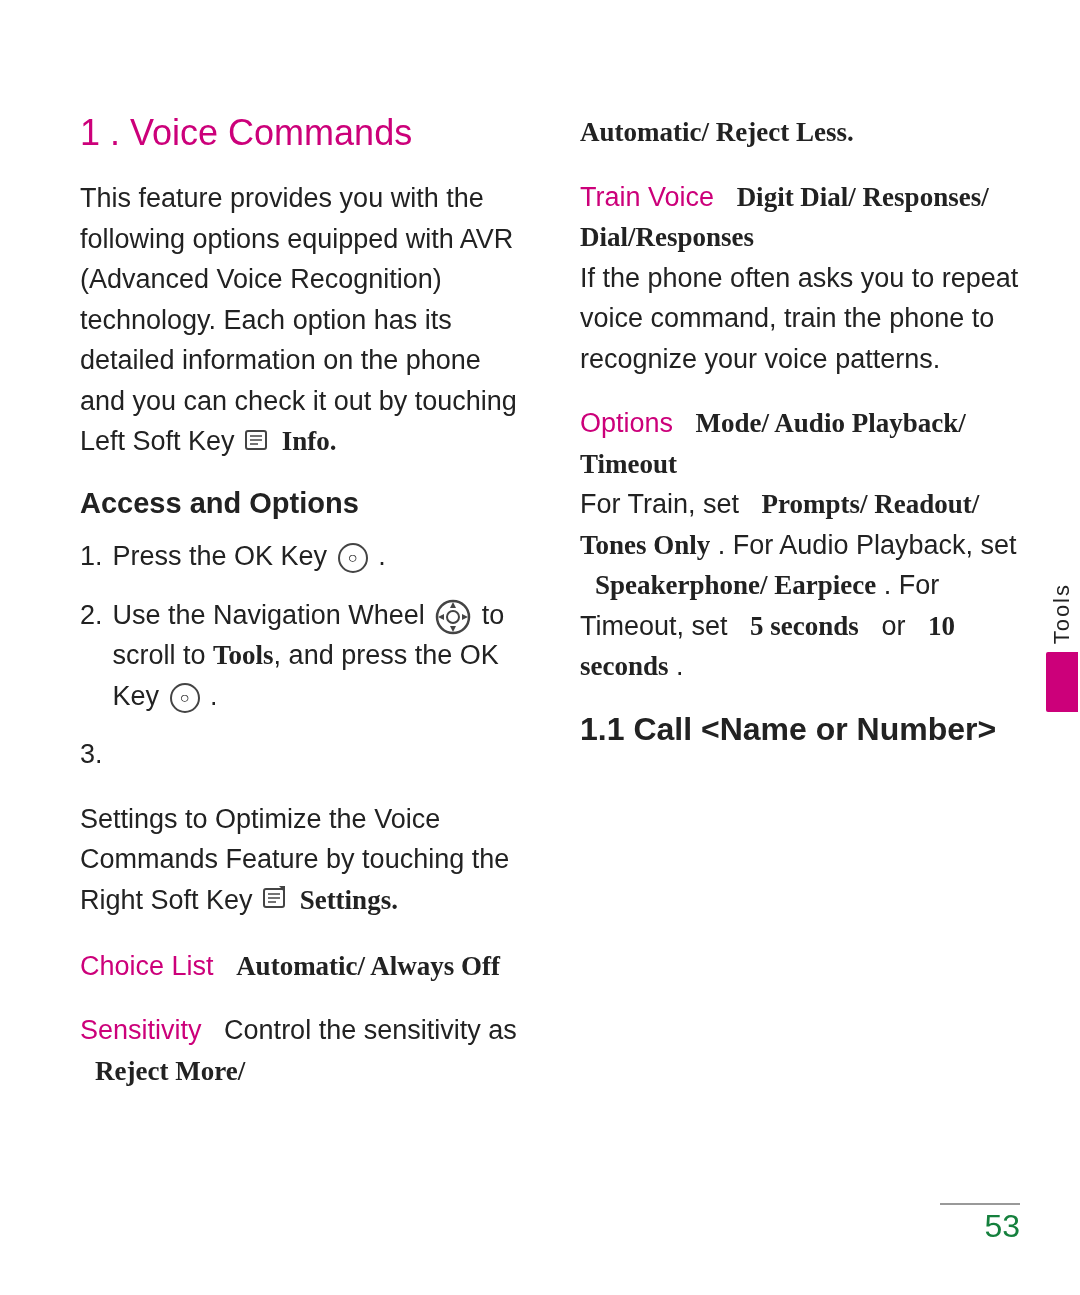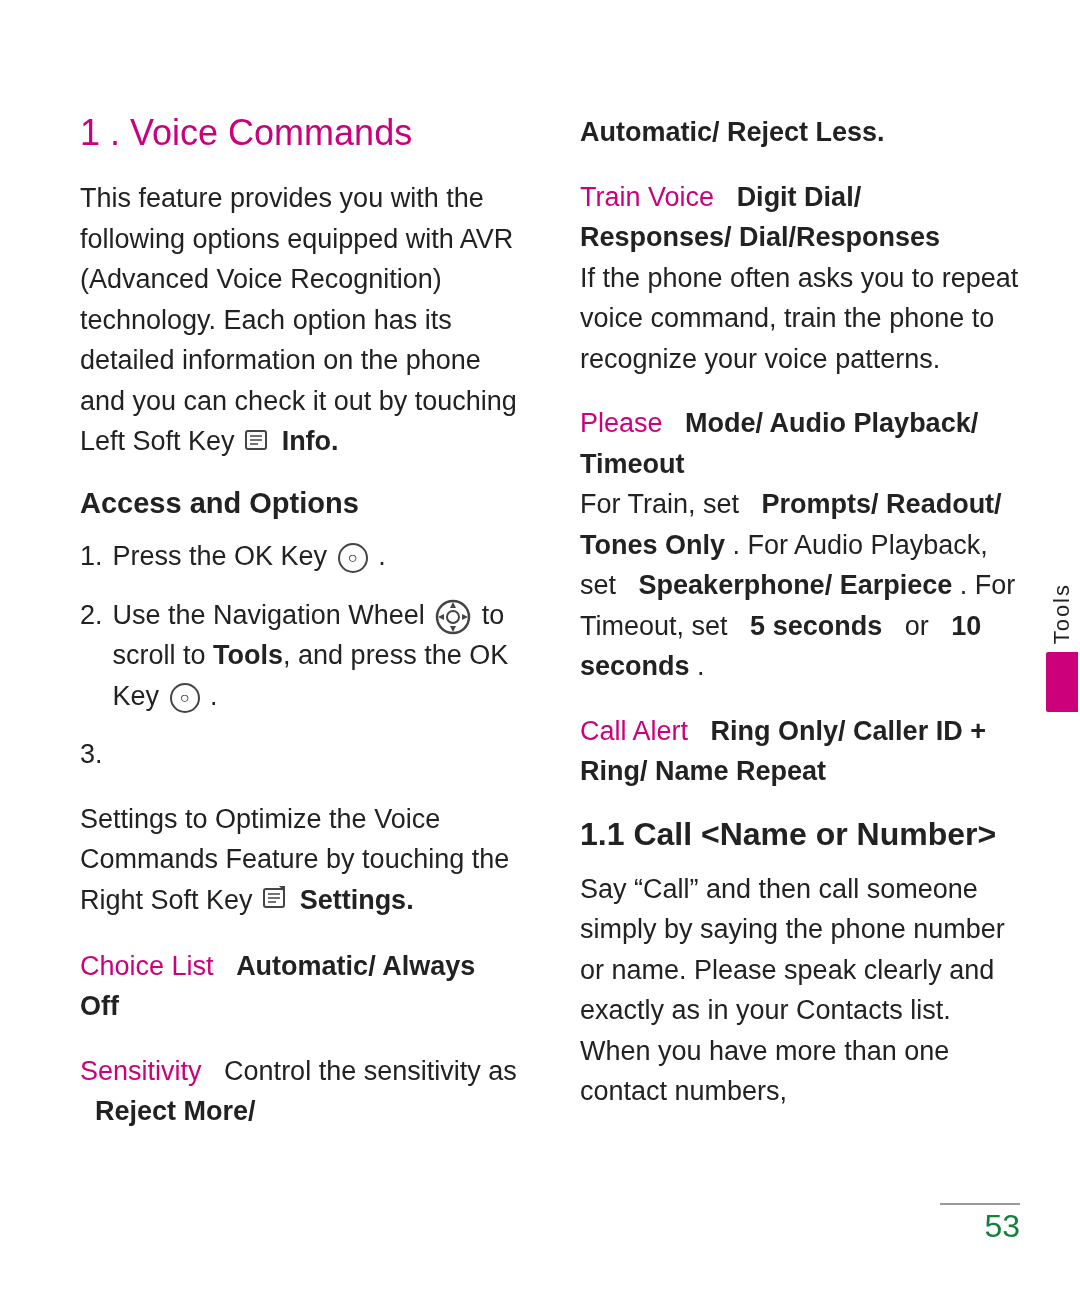--- a/index.html
+++ b/index.html
@@ -43,20 +43,21 @@
 
     .body-text {
       font-size: 27px;
       line-height: 1.5;
       color: #222;
       margin-bottom: 20px;
     }
 
     .bold {
       font-weight: bold;
+      font-family: Liberation Serif, serif;
     }
 
     .pink-label {
       color: #cc007a;
       font-weight: normal;
     }
 
     .subsection-title {
       font-size: 29px;
       font-weight: bold;
@@ -293,49 +294,43 @@
 
     <div class="paragraph-block body-text">
       <span class="pink-label">Train Voice</span>
       <span>&nbsp;</span>
       <span class="bold">Digit Dial/ Responses/ Dial/Responses</span>
       <br>
       <span>If the phone often asks you to repeat voice command, train the phone to recognize your voice patterns.</span>
     </div>
 
     <div class="paragraph-block body-text">
-      <span class="pink-label">Please</span>
+      <span class="pink-label">Options</span>
       <span>&nbsp;</span>
       <span class="bold">Mode/ Audio Playback/ Timeout</span>
       <br>
       <span>For Train, set</span>
       <span>&nbsp;</span>
       <span class="bold">Prompts/ Readout/ Tones Only</span>
       <span>. For Audio Playback, set</span>
       <span>&nbsp;</span>
       <span class="bold">Speakerphone/ Earpiece</span>
       <span>. For Timeout, set</span>
       <span>&nbsp;</span>
       <span class="bold">5 seconds</span>
       <span>&nbsp;</span>
       <span>or</span>
       <span>&nbsp;</span>
       <span class="bold">10 seconds</span>
       <span>.</span>
     </div>
 
-    <div class="paragraph-block body-text">
-      <span class="pink-label">Call Alert</span>
-      <span>&nbsp;</span>
-      <span class="bold">Ring Only/ Caller ID + Ring/ Name Repeat</span>
-    </div>
 
     <div class="paragraph-block" style="margin-top: 10px;">
       <div class="subsection-title-11">1.1  Call &lt;Name or Number&gt;</div>
-      <div class="body-text">Say “Call” and then call someone simply by saying the phone number or name. Please speak clearly and exactly as in your Contacts list. When you have more than one contact numbers,</div>
     </div>
 
   </div>
 
   <div class="sidebar-tab">
     <span class="sidebar-tab-text">Tools</span>
     <div class="sidebar-tab-bar"></div>
   </div>
 
   <div class="bottom-line"></div>

